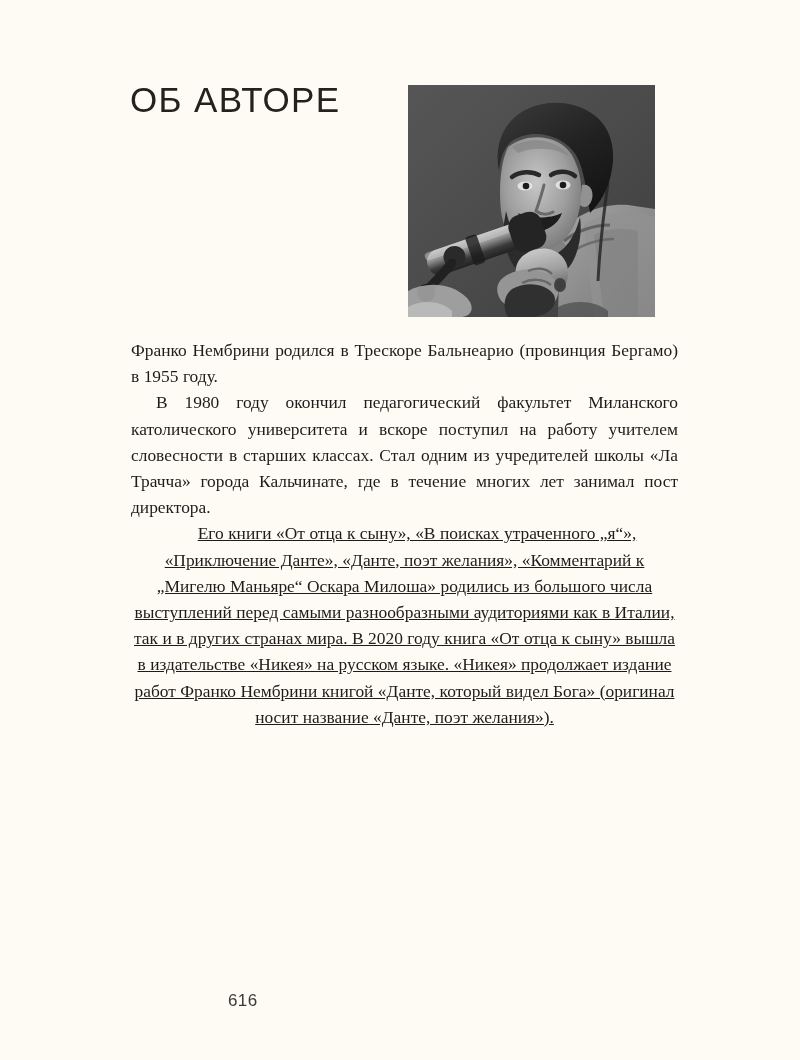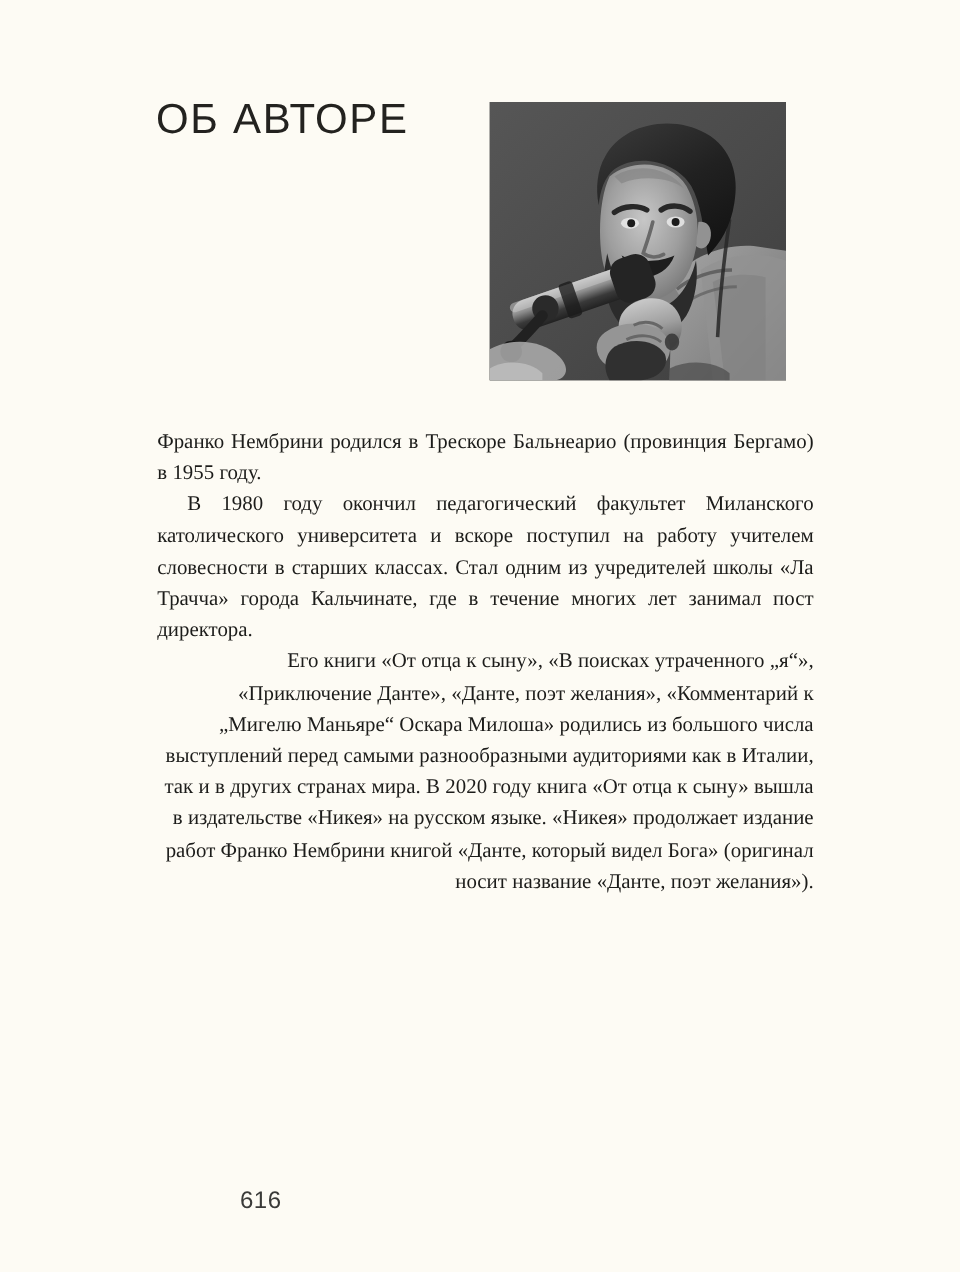--- a/index.html
+++ b/index.html
@@ -53,48 +53,49 @@
   .portrait svg {
     display: block;
     width: 247px;
     height: 232px;
   }
 
   
   .body-text {
     position: absolute;
     left: 131px;
-    top: 354px;
+    top: 337px;
     width: 547px;
   }
   .body-text p {
     margin: 0;
     font-size: 17.4px;
     line-height: 26.2px;
     text-align: justify;
     text-indent: 25px;
     hyphens: manual;
     -webkit-hyphens: manual;
     word-spacing: 0.1px;
   }
   .body-text p.first {
     text-indent: 0;
   }
   .body-text p.last {
-    text-align: right;
+    text-align: center;
+    text-decoration: underline;
   }
 
   
   .folio {
     position: absolute;
-    left: 200px;
+    left: 228px;
     top: 991px;
     font-family: "Liberation Sans", "DejaVu Sans", sans-serif;
     font-weight: 300;
-    font-size: 20px;
+    font-size: 17px;
     line-height: 20px;
     letter-spacing: 0.4px;
     color: #3a3a38;
   }
 </style>
 </head>
 <body>
 
 <div class="page">
 

